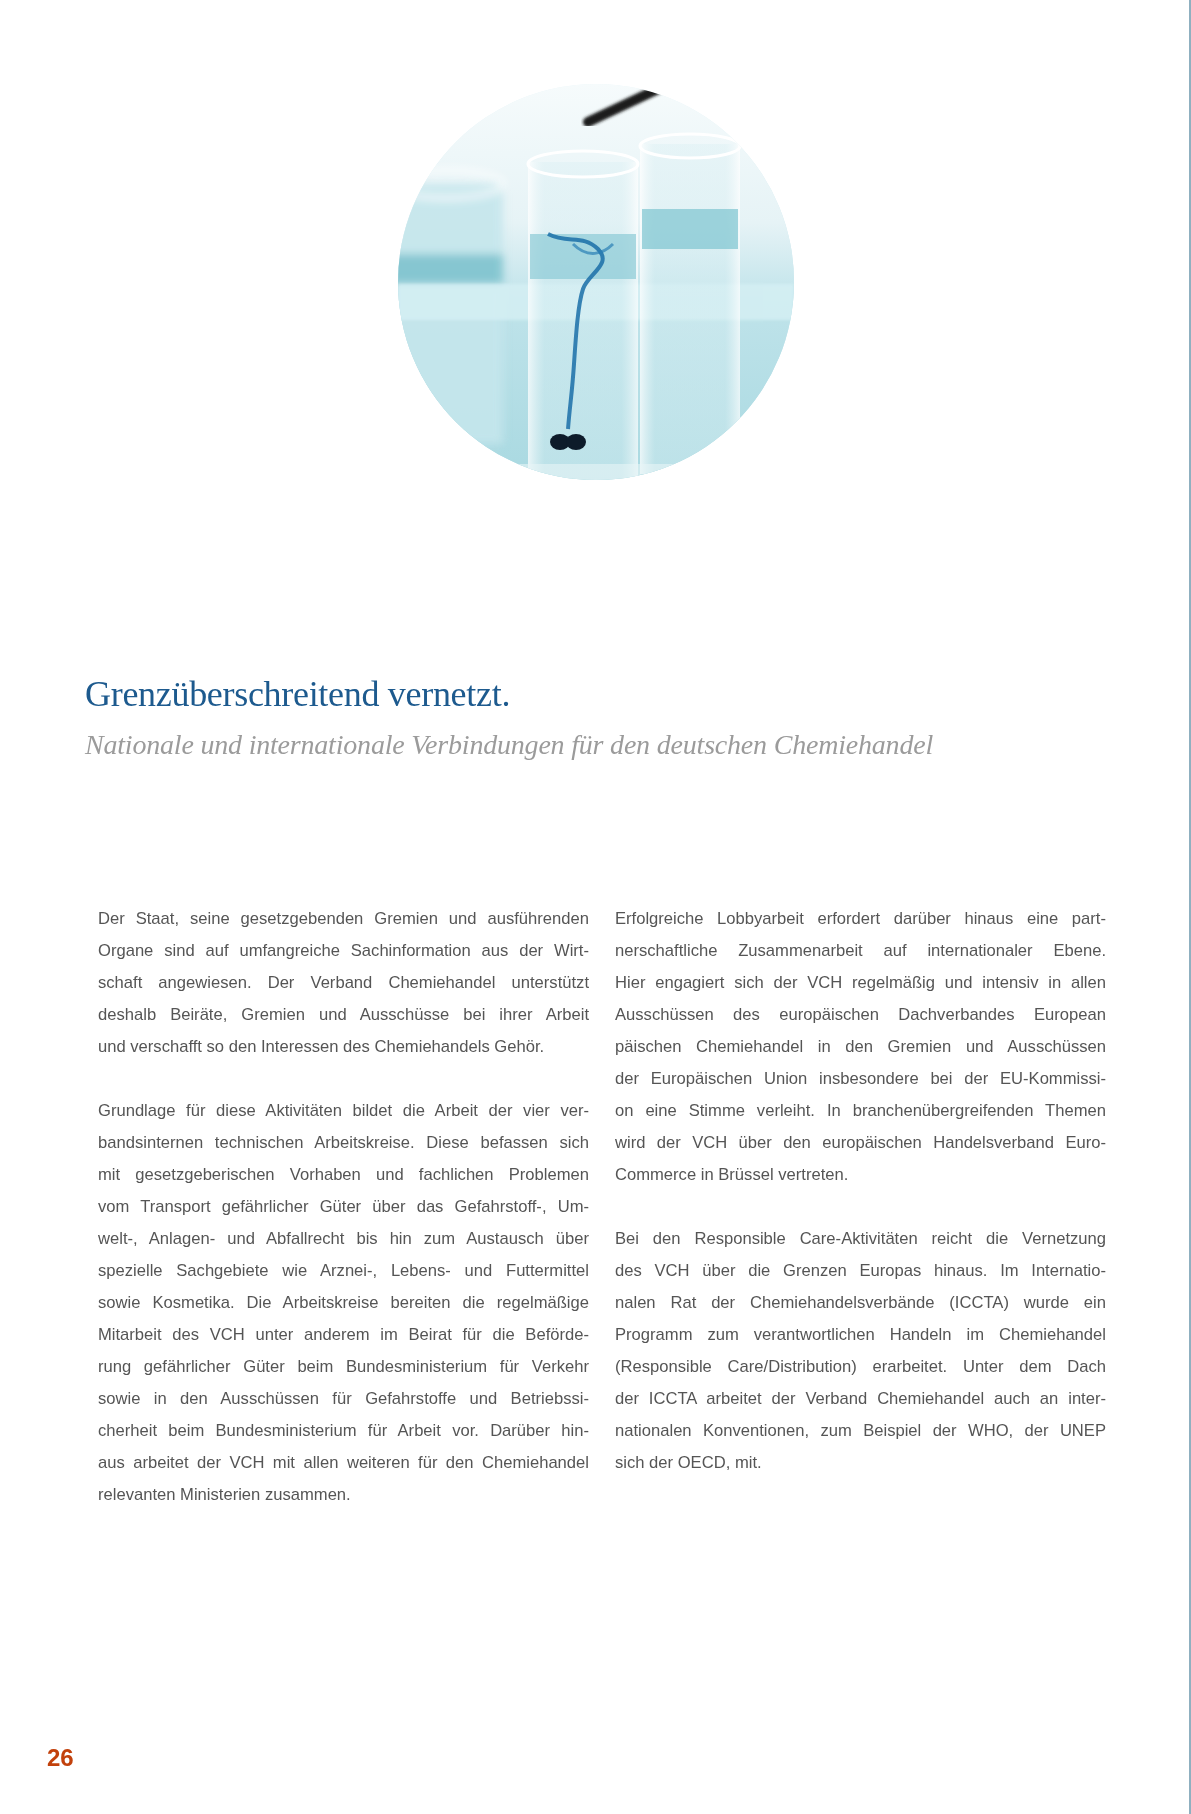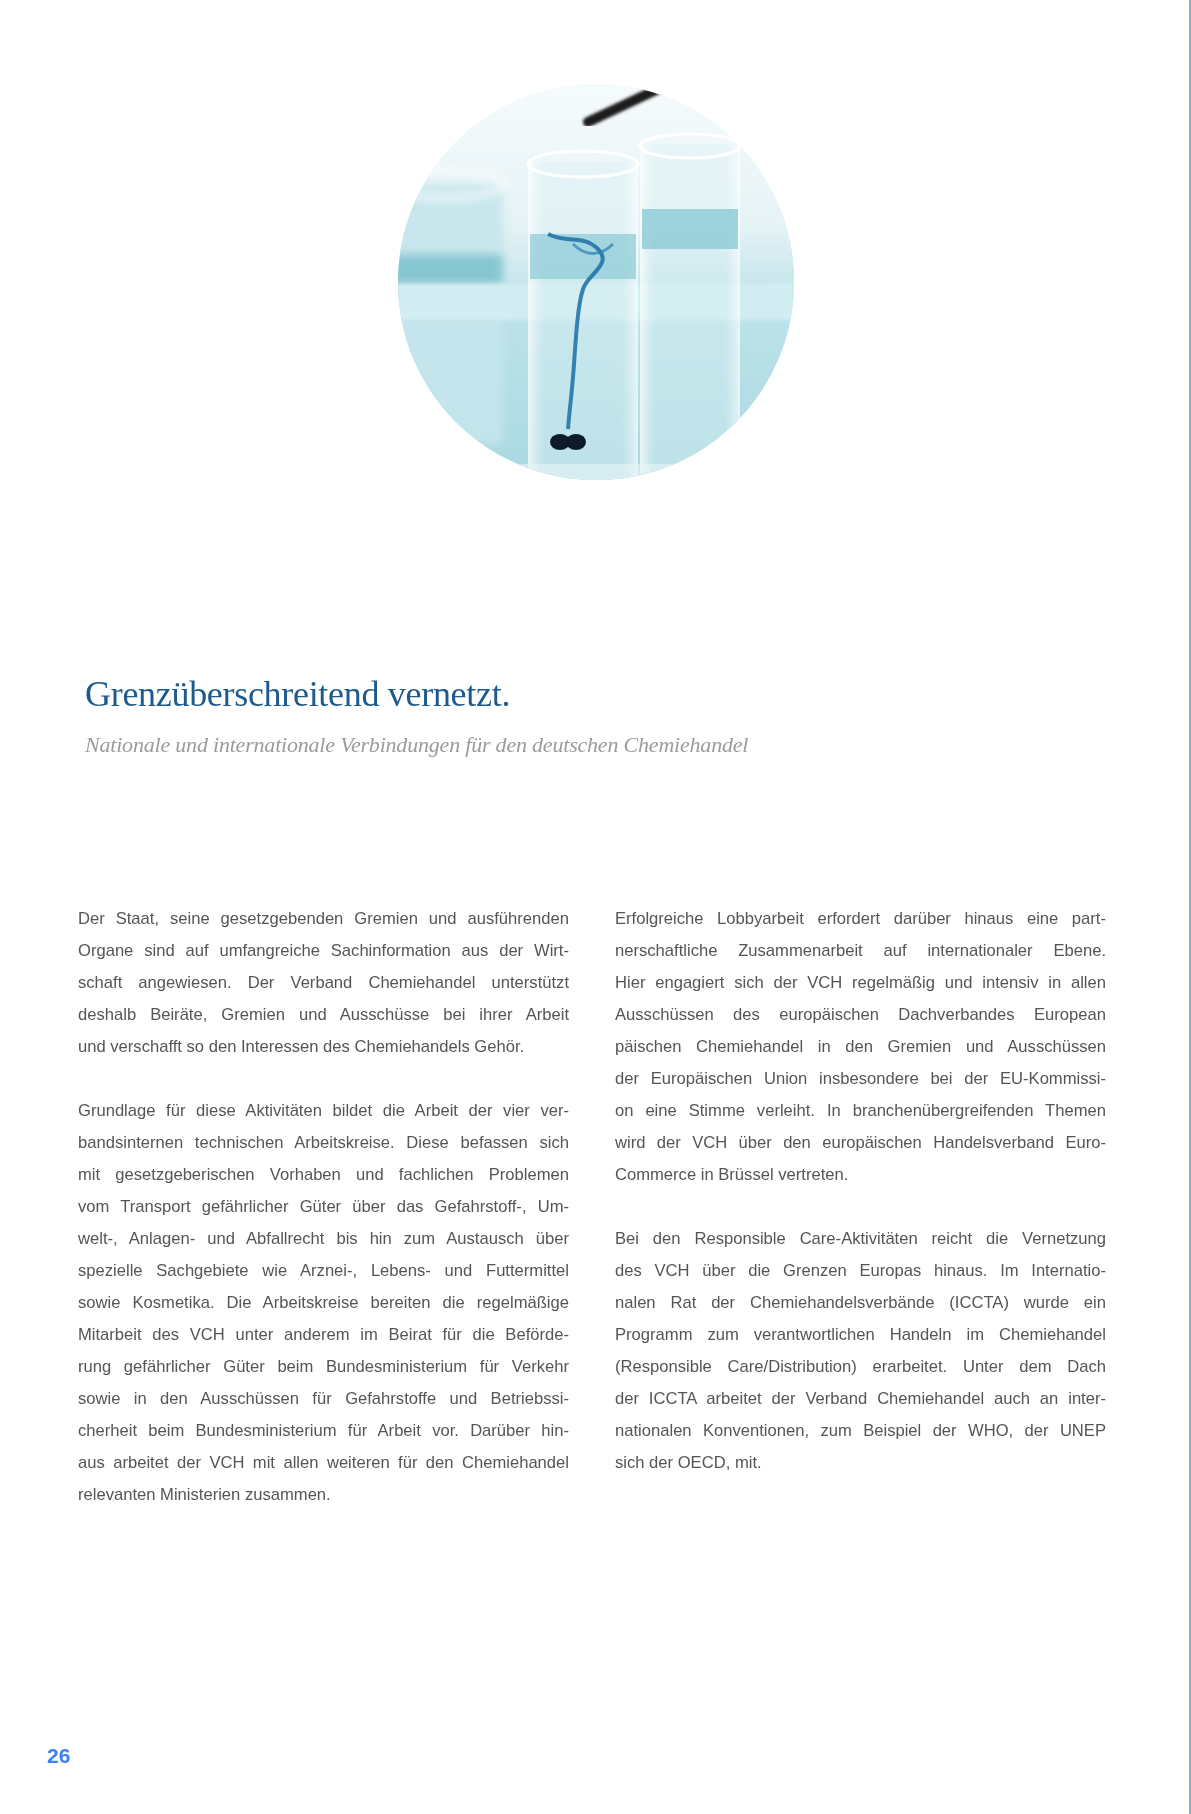--- a/index.html
+++ b/index.html
@@ -49,59 +49,59 @@
       white-space: nowrap;
     }
     .subtitle {
       position: absolute;
       left: 85px;
       top: 730px;
       margin: 0;
       font-family: "Liberation Serif", "DejaVu Serif", serif;
       font-style: italic;
       font-weight: normal;
-      font-size: 22px;
+      font-size: 28px;
       line-height: 30px;
       color: #9b9b9b;
       letter-spacing: -0.2px;
       white-space: nowrap;
     }
 
     .column {
       position: absolute;
       top: 903px;
       width: 491px;
       font-size: 16.6px;
       line-height: 32px;
       color: #555555;
       text-align: justify;
       hyphens: manual;
     }
-    .column.left { left: 78px; }
+    .column.left { left: 98px; }
     .column.right { left: 615px; }
     .column p {
       margin: 0 0 32px 0;
     }
     .column p .ln {
       display: block;
       text-align: justify;
       text-align-last: justify;
       white-space: nowrap;
     }
     .column p .ln.last {
       text-align-last: left;
     }
 
     .page-number {
       position: absolute;
       left: 47px;
       top: 1744px;
-      font-size: 21px;
+      font-size: 24px;
       font-weight: bold;
-      color: #3b82f6;
+      color: #c2410c;
     }
   </style>
 </head>
 <body>
 
 <div class="edge-line"></div>
 
 <div class="photo">
   <svg width="396" height="396" viewBox="0 0 396 396">
     <defs>

